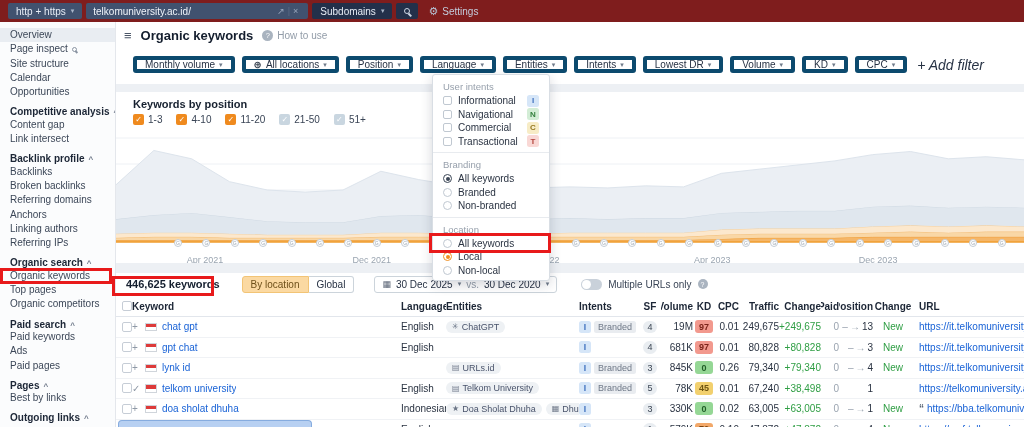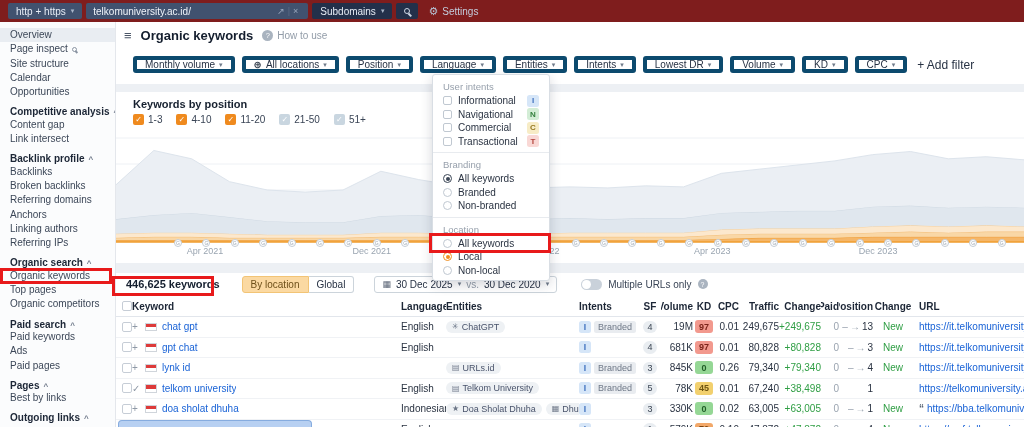--- a/index.html
+++ b/index.html
@@ -36,37 +36,37 @@
   .title-row { position:absolute; left:8px; top:6px; display:flex; align-items:center; gap:9px; }
   .burger { font-size:13px; color:#4c5768; cursor:pointer; }
   .page-title { font-size:13px; font-weight:bold; color:#141e2e; }
   .help { display:flex; align-items:center; gap:4px; }
   .qdot { width:11px; height:11px; border-radius:50%; background:#a9b3bf; color:#fff; font-size:7.5px; display:flex; align-items:center; justify-content:center; }
   .help-lbl { font-size:10px; color:#929ca8; }
   .filter-bar { position:absolute; left:17px; top:34px; display:flex; align-items:center; gap:7px; }
   .fbtn { height:17px; border:4px solid #0c4a6e; border-radius:3px; background:#fff; display:flex; align-items:center; gap:4px; padding:0 8px; font-size:10px; color:#273244; cursor:pointer; white-space:nowrap; }
   .fbtn .caret { font-size:7px; color:#707b8a; }
   .globe { font-size:10px; color:#3c4654; font-weight:bold; }
-  .addf { font-size:12px; color:#273244; cursor:pointer; white-space:nowrap; margin-left:3px; }
+  .addf { font-size:14px; color:#273244; cursor:pointer; white-space:nowrap; margin-left:3px;font-style:italic; }
 
   .strip { position:absolute; left:0; right:0; background:#edf0f4; }
   .strip1 { top:62px; height:8px; }
   .strip2 { top:241px; height:10px; }
 
   
   .chart-card { position:absolute; left:0; top:70px; right:0; height:171px; background:#fff; overflow:hidden; }
   .chart-title { position:absolute; left:17px; top:6px; font-size:11px; font-weight:bold; color:#16202f; }
   .legend { position:absolute; left:17px; top:22px; display:flex; align-items:center; gap:14px; }
   .lg-item { display:flex; align-items:center; gap:4px; cursor:pointer; }
   .lg-cb { width:11px; height:11px; border-radius:2px; color:#fff; font-size:8px; display:flex; align-items:center; justify-content:center; }
   .lg-orange { background:#ef8a1e; }
   .lg-blue { background:#c9d6e0; }
   .lg-lbl { font-size:10px; color:#3a4556; }
   .chart-svg { position:absolute; left:0; top:38px; }
-  .xlabel { position:absolute; top:154px; transform:translateX(-50%); font-size:9px; color:#9aa5b1; white-space:nowrap; }
+  .xlabel { position:absolute; top:163px; transform:translateX(-50%); font-size:9px; color:#9aa5b1; white-space:nowrap; }
   .gmark { position:absolute; top:147px; width:8px; height:8px; border-radius:50%; background:#fff; border:1px solid #c4cdd6; color:#9aa5b1; font-size:5px; display:flex; align-items:center; justify-content:center; z-index:3; }
 
   
   .stats-row { position:absolute; left:0; top:251px; right:0; height:22px; background:#fff; display:flex; align-items:center; gap:14px; padding-left:6px; }
   .kw-count { font-size:11px; font-weight:bold; color:#141e2e; padding:0 4px; white-space:nowrap; }
   .seg { display:flex; height:17px; margin-left:4px; }
   .seg-a { background:#fbd9a2; border:1px solid #f2c476; border-radius:3px 0 0 3px; font-size:10px; color:#6e501a; display:flex; align-items:center; padding:0 8px; cursor:pointer; }
   .seg-b { background:#fff; border:1px solid #ccd4db; border-left:none; border-radius:0 3px 3px 0; font-size:10px; color:#273244; display:flex; align-items:center; padding:0 8px; cursor:pointer; }
   .datebox { height:17px; border:1px solid #ccd4db; border-radius:3px; display:flex; align-items:center; gap:5px; padding:0 7px; font-size:10px; color:#273244; margin-left:6px; cursor:pointer; }
   .cal { font-size:9px; color:#5d6778; }

